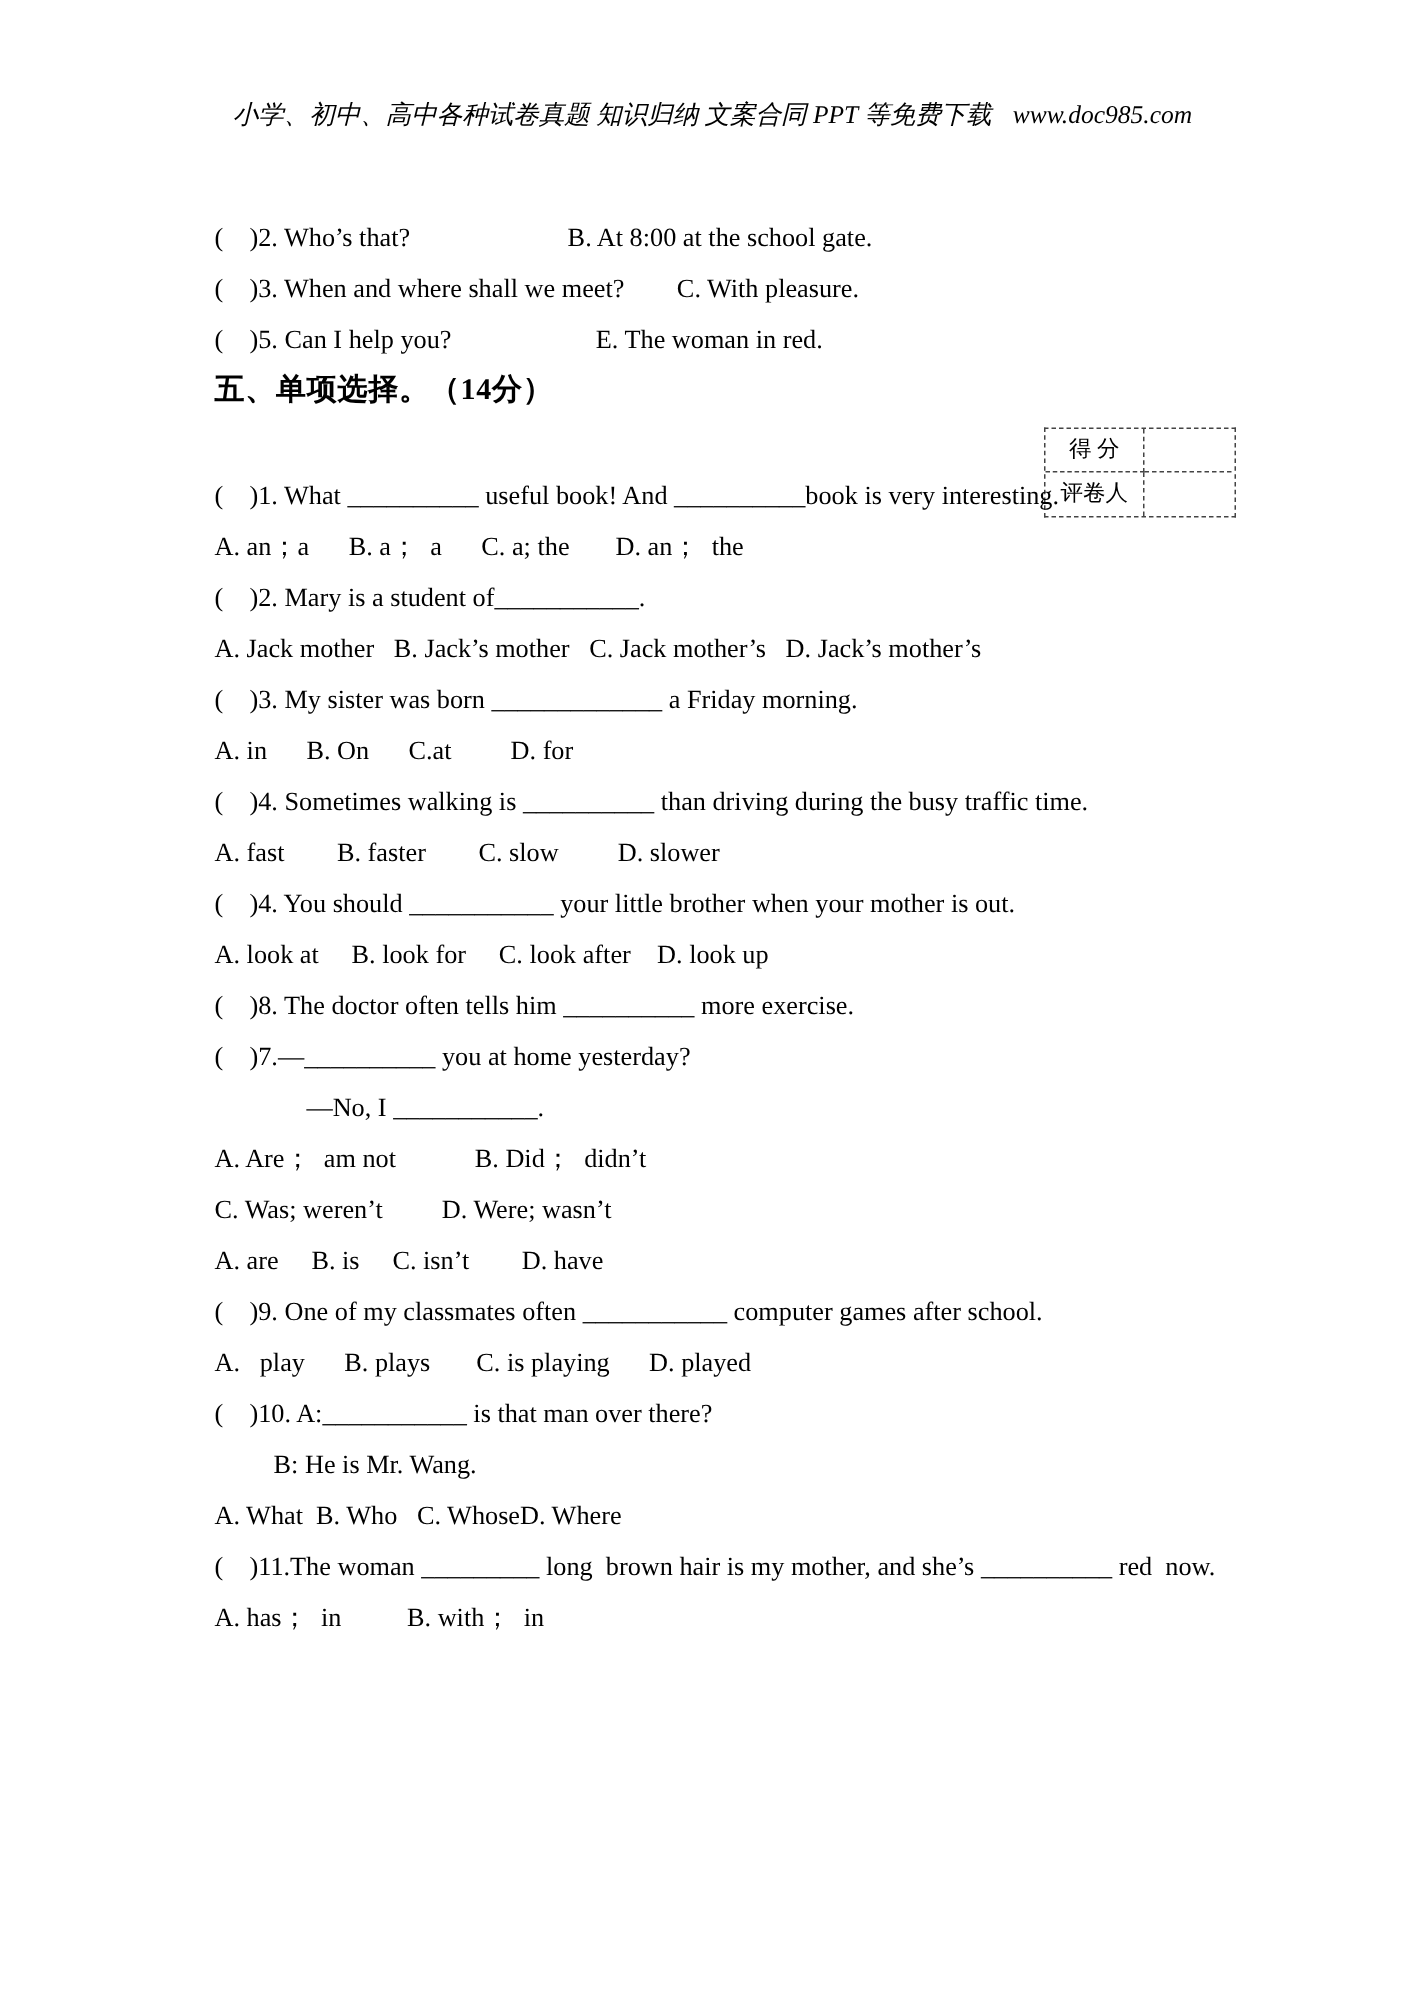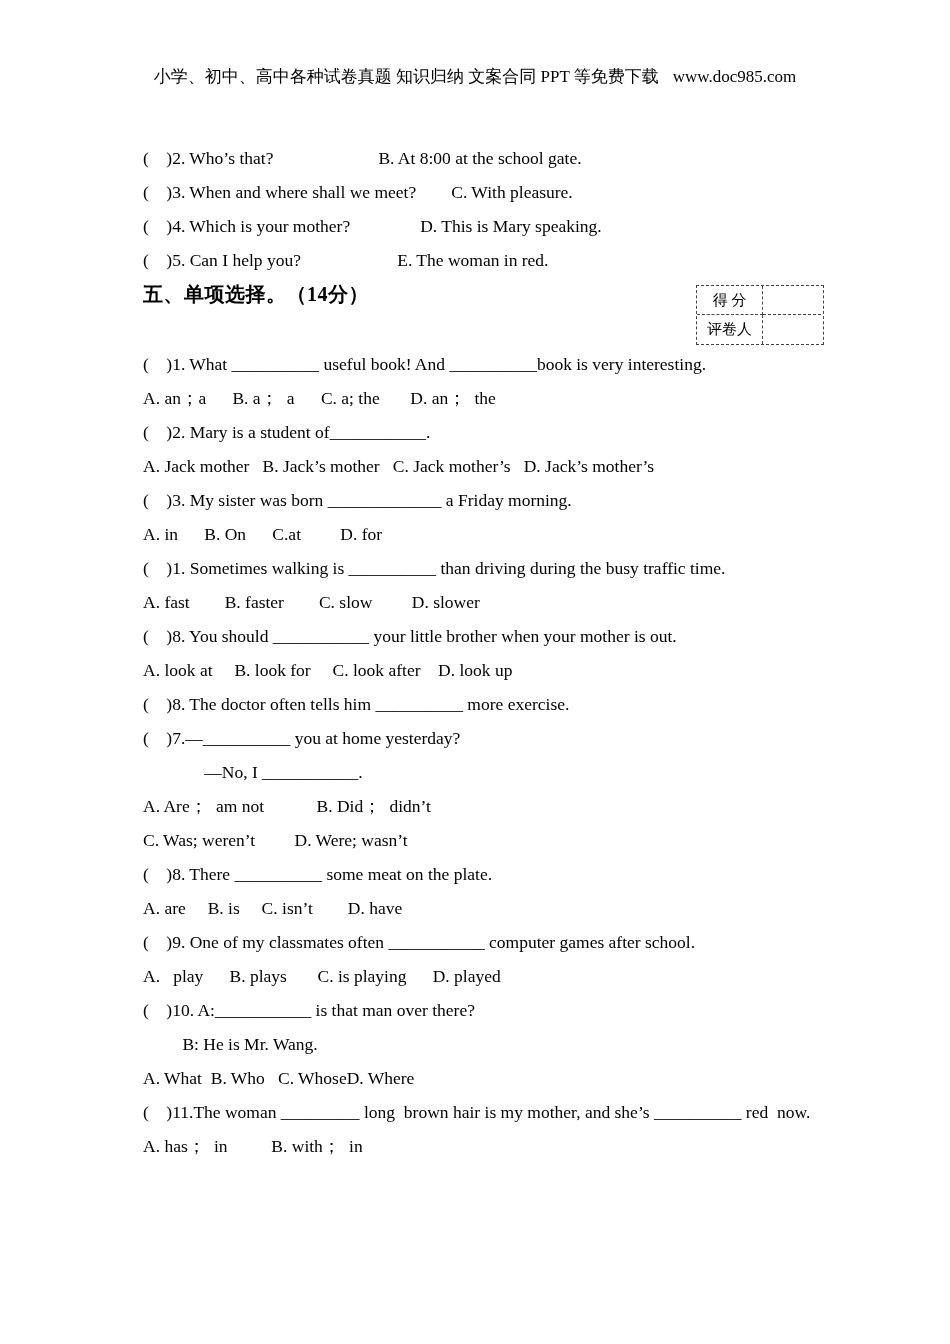--- a/index.html
+++ b/index.html
@@ -17,20 +17,21 @@
   }
   .page-header {
     position: absolute;
     top: 66px;
     left: 0;
     width: 950px;
     text-align: center;
     font-size: 17px;
     line-height: 22px;
     white-space: pre;
+    font-style: italic;
   }
   .page-header .site {
     margin-left: 14px;
   }
   .content {
     position: absolute;
     top: 141px;
     left: 143px;
     width: 720px;
   }
@@ -78,42 +79,40 @@
 <div class="score-box">
   <div class="cell">得 分</div>
   <div class="cell"></div>
   <div class="cell">评卷人</div>
   <div class="cell"></div>
 </div>
 
 <div class="content">
   <div class="line">(    )2. Who’s that?                        B. At 8:00 at the school gate.</div>
   <div class="line">(    )3. When and where shall we meet?        C. With pleasure.</div>
-  <div class="line">(    )4. Which is your mother?                D. This is Mary speaking.</div>
   <div class="line">(    )5. Can I help you?                      E. The woman in red.</div>
 
   <div class="line section-title-line">五、单项选择。（14分）</div>
   <div class="gap-after-section"></div>
 
   <div class="line">(    )1. What __________ useful book! And __________book is very interesting.</div>
   <div class="line">A. an；a      B. a；  a      C. a; the       D. an；  the</div>
   <div class="line">(    )2. Mary is a student of___________.</div>
   <div class="line">A. Jack mother   B. Jack’s mother   C. Jack mother’s   D. Jack’s mother’s</div>
   <div class="line">(    )3. My sister was born _____________ a Friday morning.</div>
   <div class="line">A. in      B. On      C.at         D. for</div>
-  <div class="line">(    )1. Sometimes walking is __________ than driving during the busy traffic time.</div>
+  <div class="line">(    )4. Sometimes walking is __________ than driving during the busy traffic time.</div>
   <div class="line">A. fast        B. faster        C. slow         D. slower</div>
-  <div class="line">(    )8. You should ___________ your little brother when your mother is out.</div>
+  <div class="line">(    )4. You should ___________ your little brother when your mother is out.</div>
   <div class="line">A. look at     B. look for     C. look after    D. look up</div>
   <div class="line">(    )8. The doctor often tells him __________ more exercise.</div>
   <div class="line">(    )7.—__________ you at home yesterday?</div>
   <div class="line">              —No, I ___________.</div>
   <div class="line">A. Are；  am not            B. Did；  didn’t</div>
   <div class="line">C. Was; weren’t         D. Were; wasn’t</div>
-  <div class="line">(    )8. There __________ some meat on the plate.</div>
   <div class="line">A. are     B. is     C. isn’t        D. have</div>
   <div class="line">(    )9. One of my classmates often ___________ computer games after school.</div>
   <div class="line">A.   play      B. plays       C. is playing      D. played</div>
   <div class="line">(    )10. A:___________ is that man over there?</div>
   <div class="line">         B: He is Mr. Wang.</div>
   <div class="line">A. What  B. Who   C. WhoseD. Where</div>
   <div class="line">(    )11.The woman _________ long  brown hair is my mother, and she’s __________ red  now.</div>
   <div class="line">A. has；  in          B. with；  in</div>
 </div>
 

